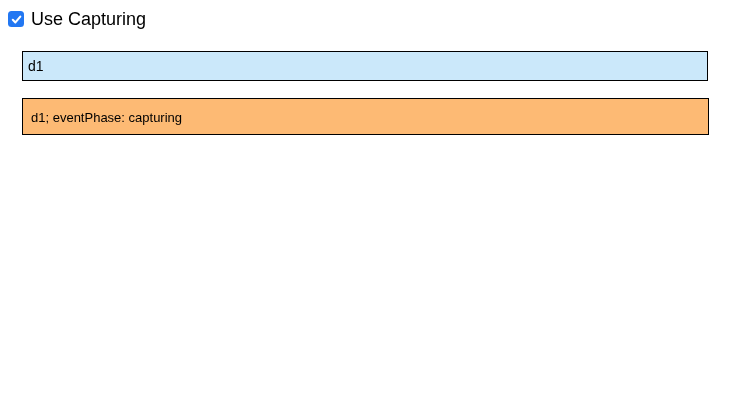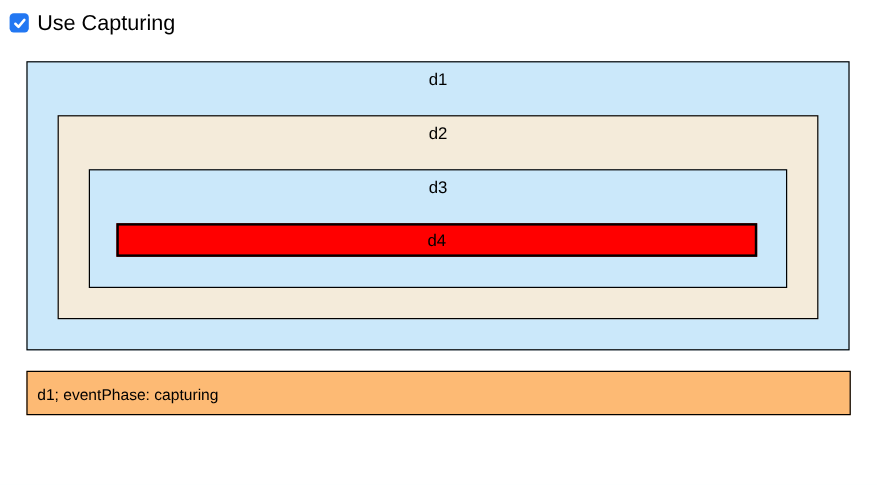--- a/index.html
+++ b/index.html
@@ -43,21 +43,20 @@
   .capture-label {
     font-size: 18px;
     line-height: 18px;
   }
 
   
   .boxes-wrap {
     margin-left: 14px;
     margin-top: 23px;
     width: 686px;
-    text-align: center;
   }
   .box {
     box-sizing: border-box;
     border: 1px solid var(--border-color, #000);
     padding: 5px;
   }
   .box .box {
     margin: 21px 20px 20px 20px;
   }
   .box-label {
@@ -101,29 +100,20 @@
       <svg width="11" height="11" viewBox="0 0 11 11" aria-hidden="true">
         <polyline points="1.8,5.8 4.4,8.4 9.3,2.6" fill="none" stroke="#ffffff" stroke-width="2.1" stroke-linecap="round" stroke-linejoin="round"></polyline>
       </svg>
     </span>
     <span class="capture-label">Use Capturing</span>
   </div>
 
   <div class="boxes-wrap">
     <div class="box" id="d1">
       <span class="box-label">d1</span>
-      <div class="box" id="d2">
-        <span class="box-label">d2</span>
-        <div class="box" id="d3">
-          <span class="box-label">d3</span>
-          <div class="box" id="d4">
-            <span class="box-label">d4</span>
-          </div>
-        </div>
-      </div>
     </div>
   </div>
 
   <div class="log">
     <div class="log-line">d1; eventPhase: capturing</div>
   </div>
 
 </div>
 
 </body></html>

